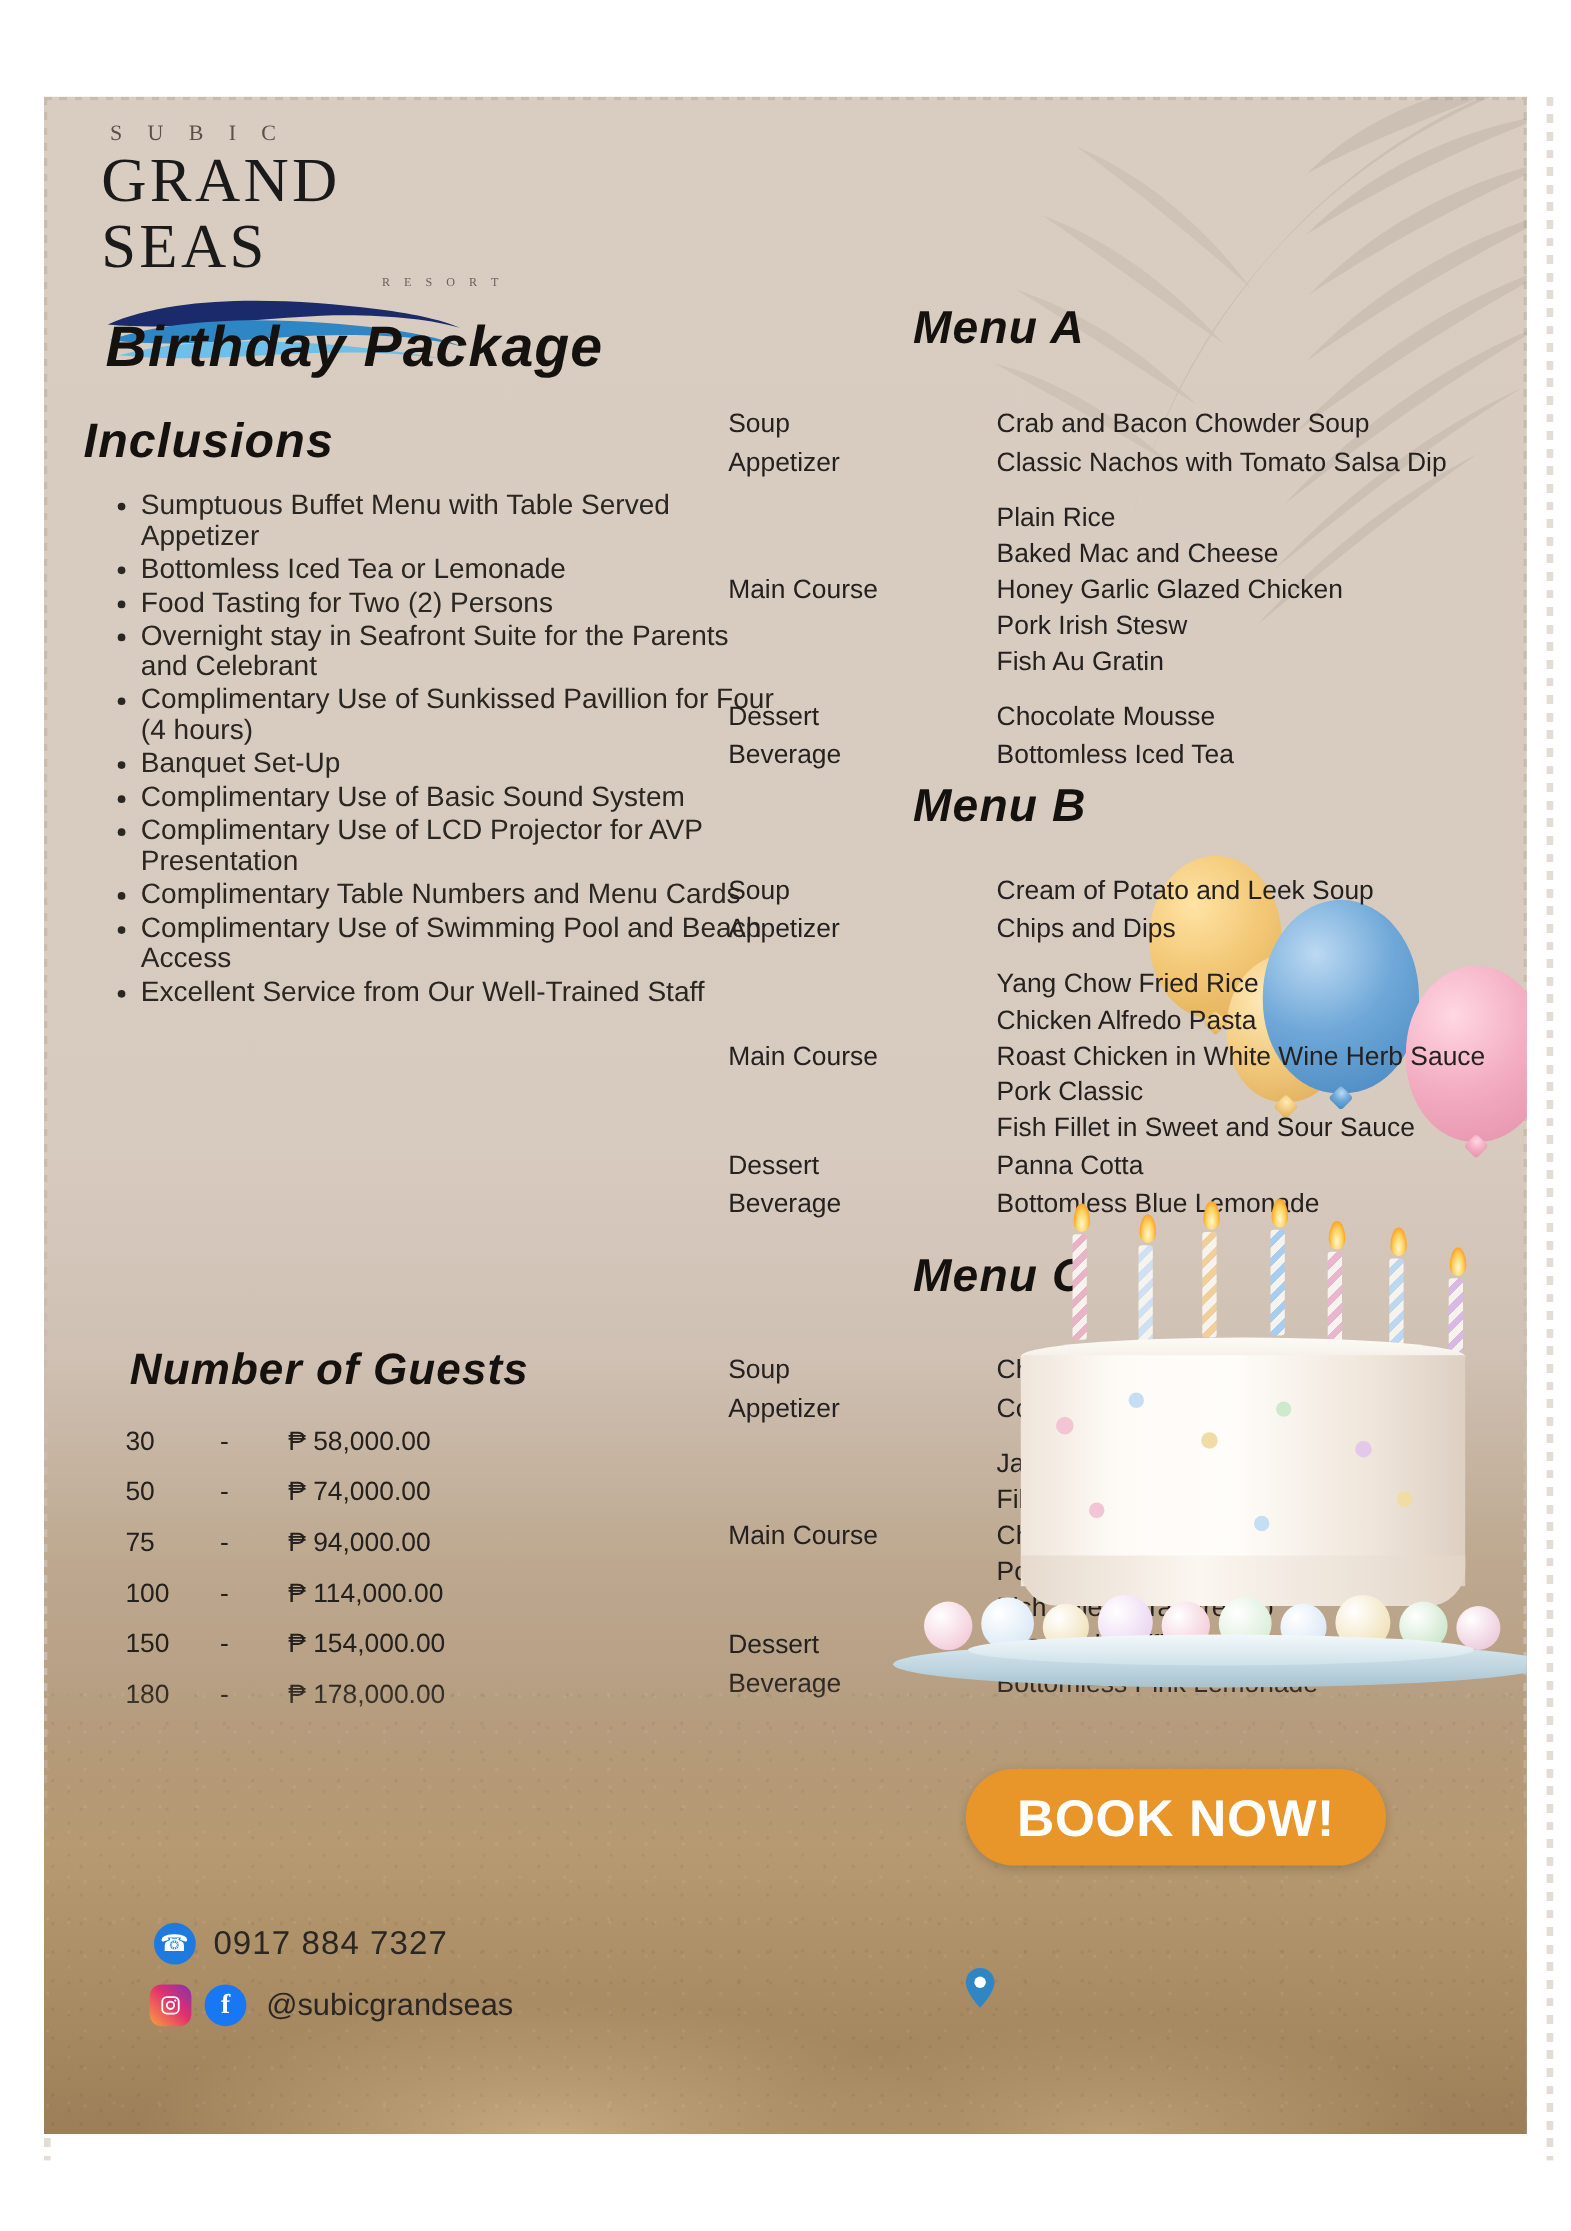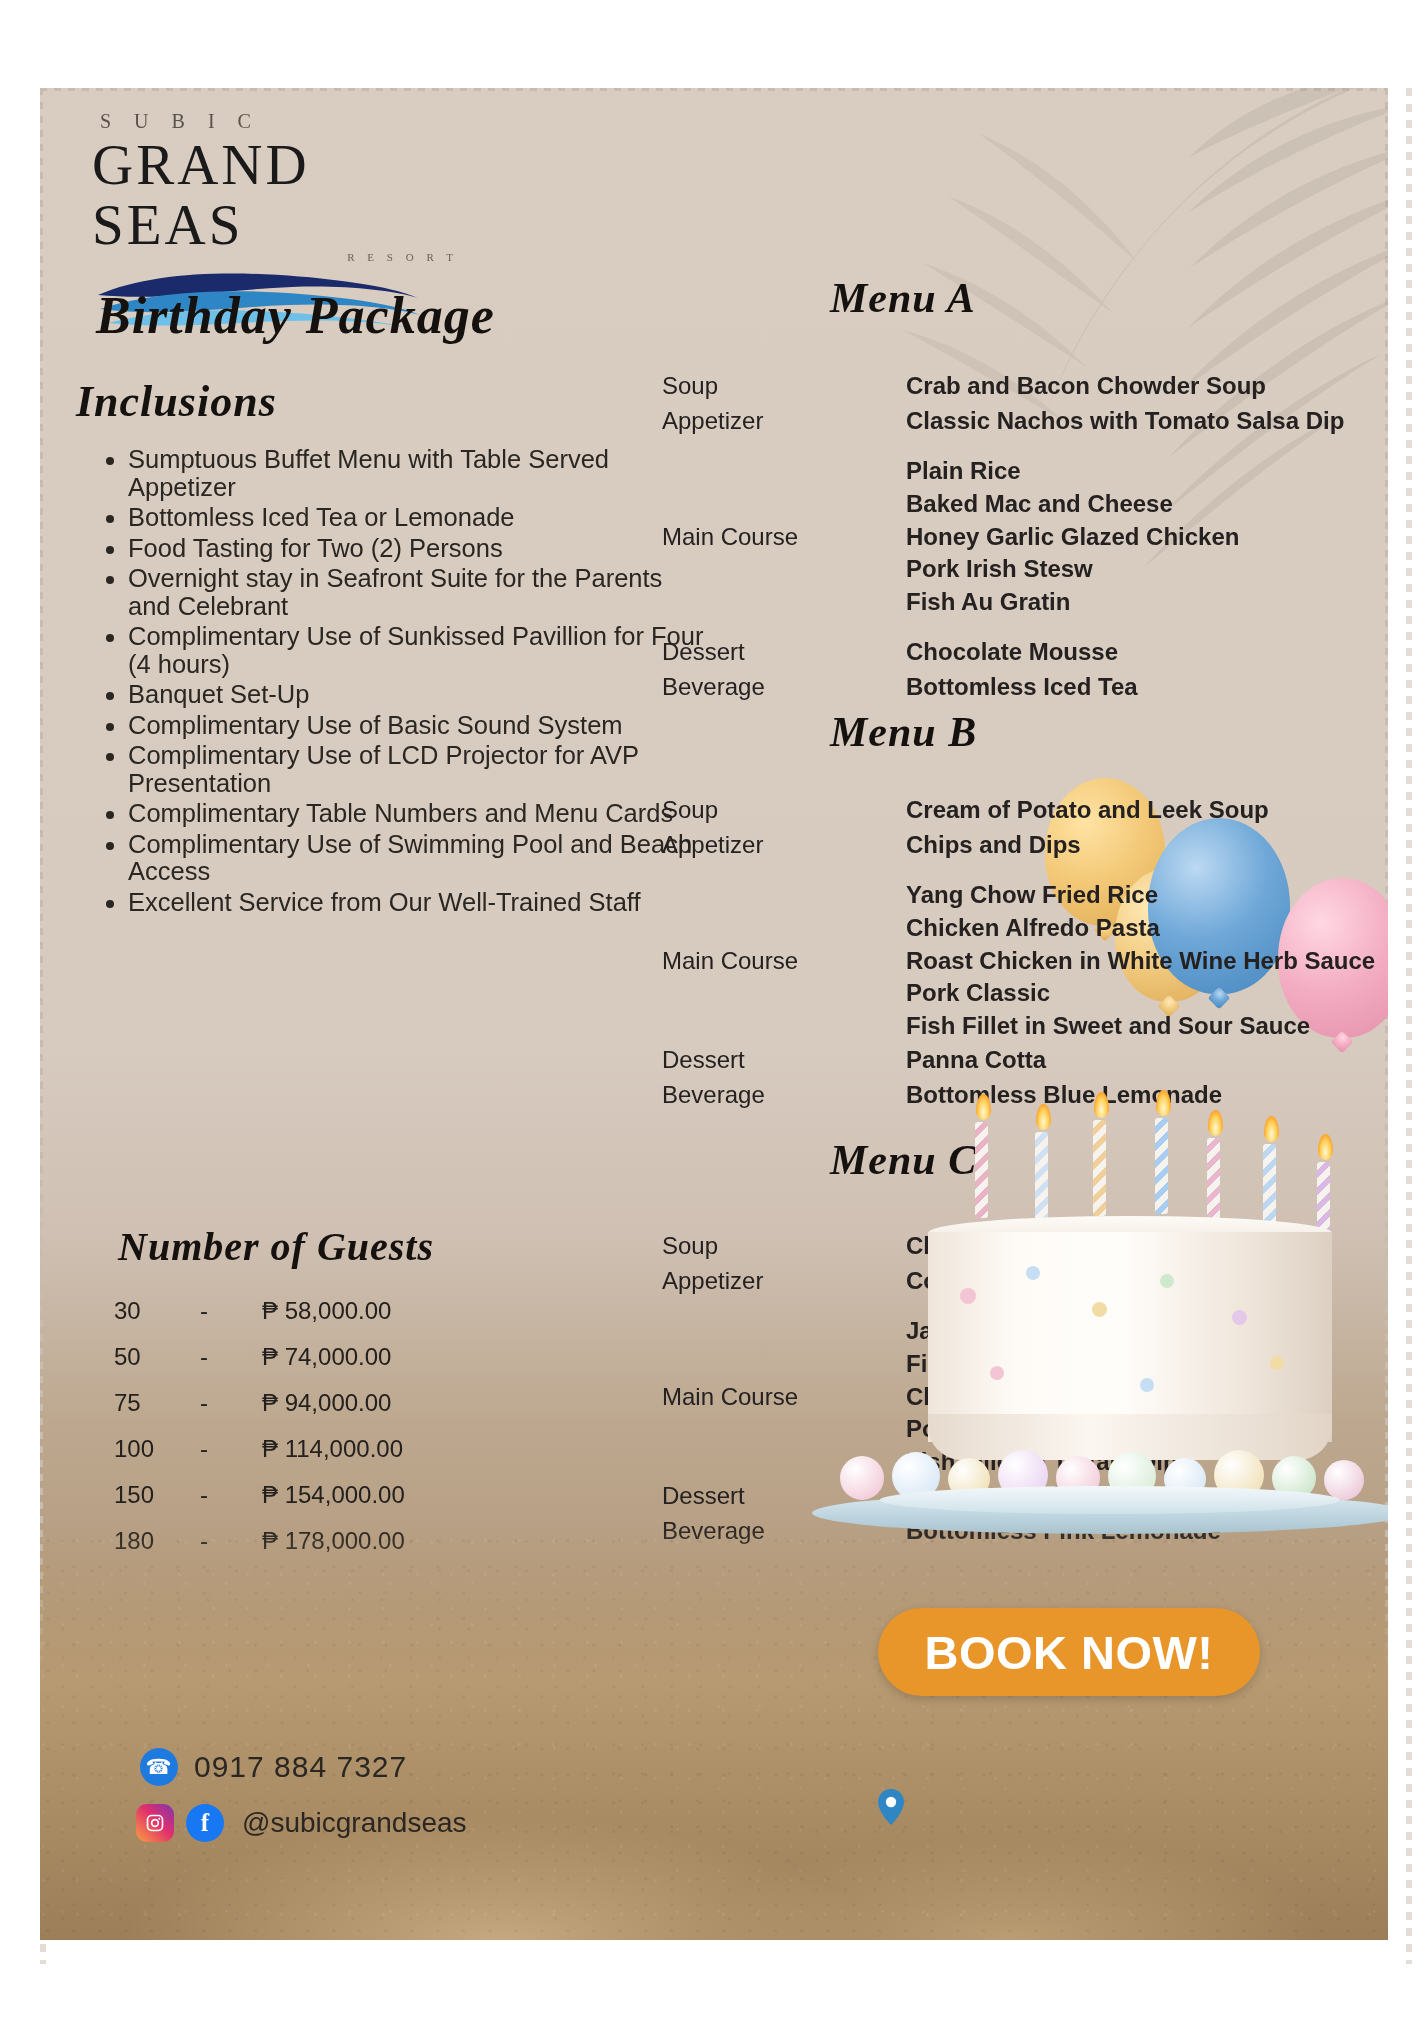--- a/index.html
+++ b/index.html
@@ -92,21 +92,21 @@
   }
   .logo-resort {
     font-family: "Liberation Serif", serif;
     font-size: 11px; letter-spacing: 5px; color: #6a6258;
     text-align: right; margin-right: 14px; margin-top: -4px;
   }
   .wave-wrap { margin-top: 2px; }
 
   
   .script {
-    font-family: Liberation Serif, serif;
+    font-family: Liberation Sans, sans-serif;
     font-style: italic;
     font-weight: bold;
     color: #14110f;
     letter-spacing: 1px;
   }
 
   #birthday-package {
     position: absolute; left: 56px; top: 198px;
     font-size: 52px;
   }
@@ -148,21 +148,21 @@
   #menu-b-title { left: 790px; top: 620px; }
   #menu-c-title { left: 790px; top: 1048px; }
 
   .menu-rows { position: absolute; color: #242120; font-size: 24px; }
   #menu-a-rows { left: 622px; top: 282px; width: 700px; }
   #menu-b-rows { left: 622px; top: 706px; width: 720px; }
   #menu-c-rows { left: 622px; top: 1142px; width: 700px; }
 
   .menu-row { display: flex; align-items: center; margin-bottom: 2px; }
   .menu-label { width: 244px; flex: 0 0 244px; line-height: 1.36; }
-  .menu-value { flex: 1; line-height: 1.36; font-weight: bold; }
+  .menu-value { flex: 1; line-height: 1.36; }
   .menu-value div { white-space: nowrap; }
   .row-gap { margin-top: 18px; }
 
   
   .balloon { position: absolute; border-radius: 50% 50% 48% 48%; }
   .balloon::after {
     content: ""; position: absolute; left: 50%; bottom: -12px;
     width: 16px; height: 16px; transform: translateX(-50%) rotate(45deg);
     background: inherit; border-radius: 3px;
   }

